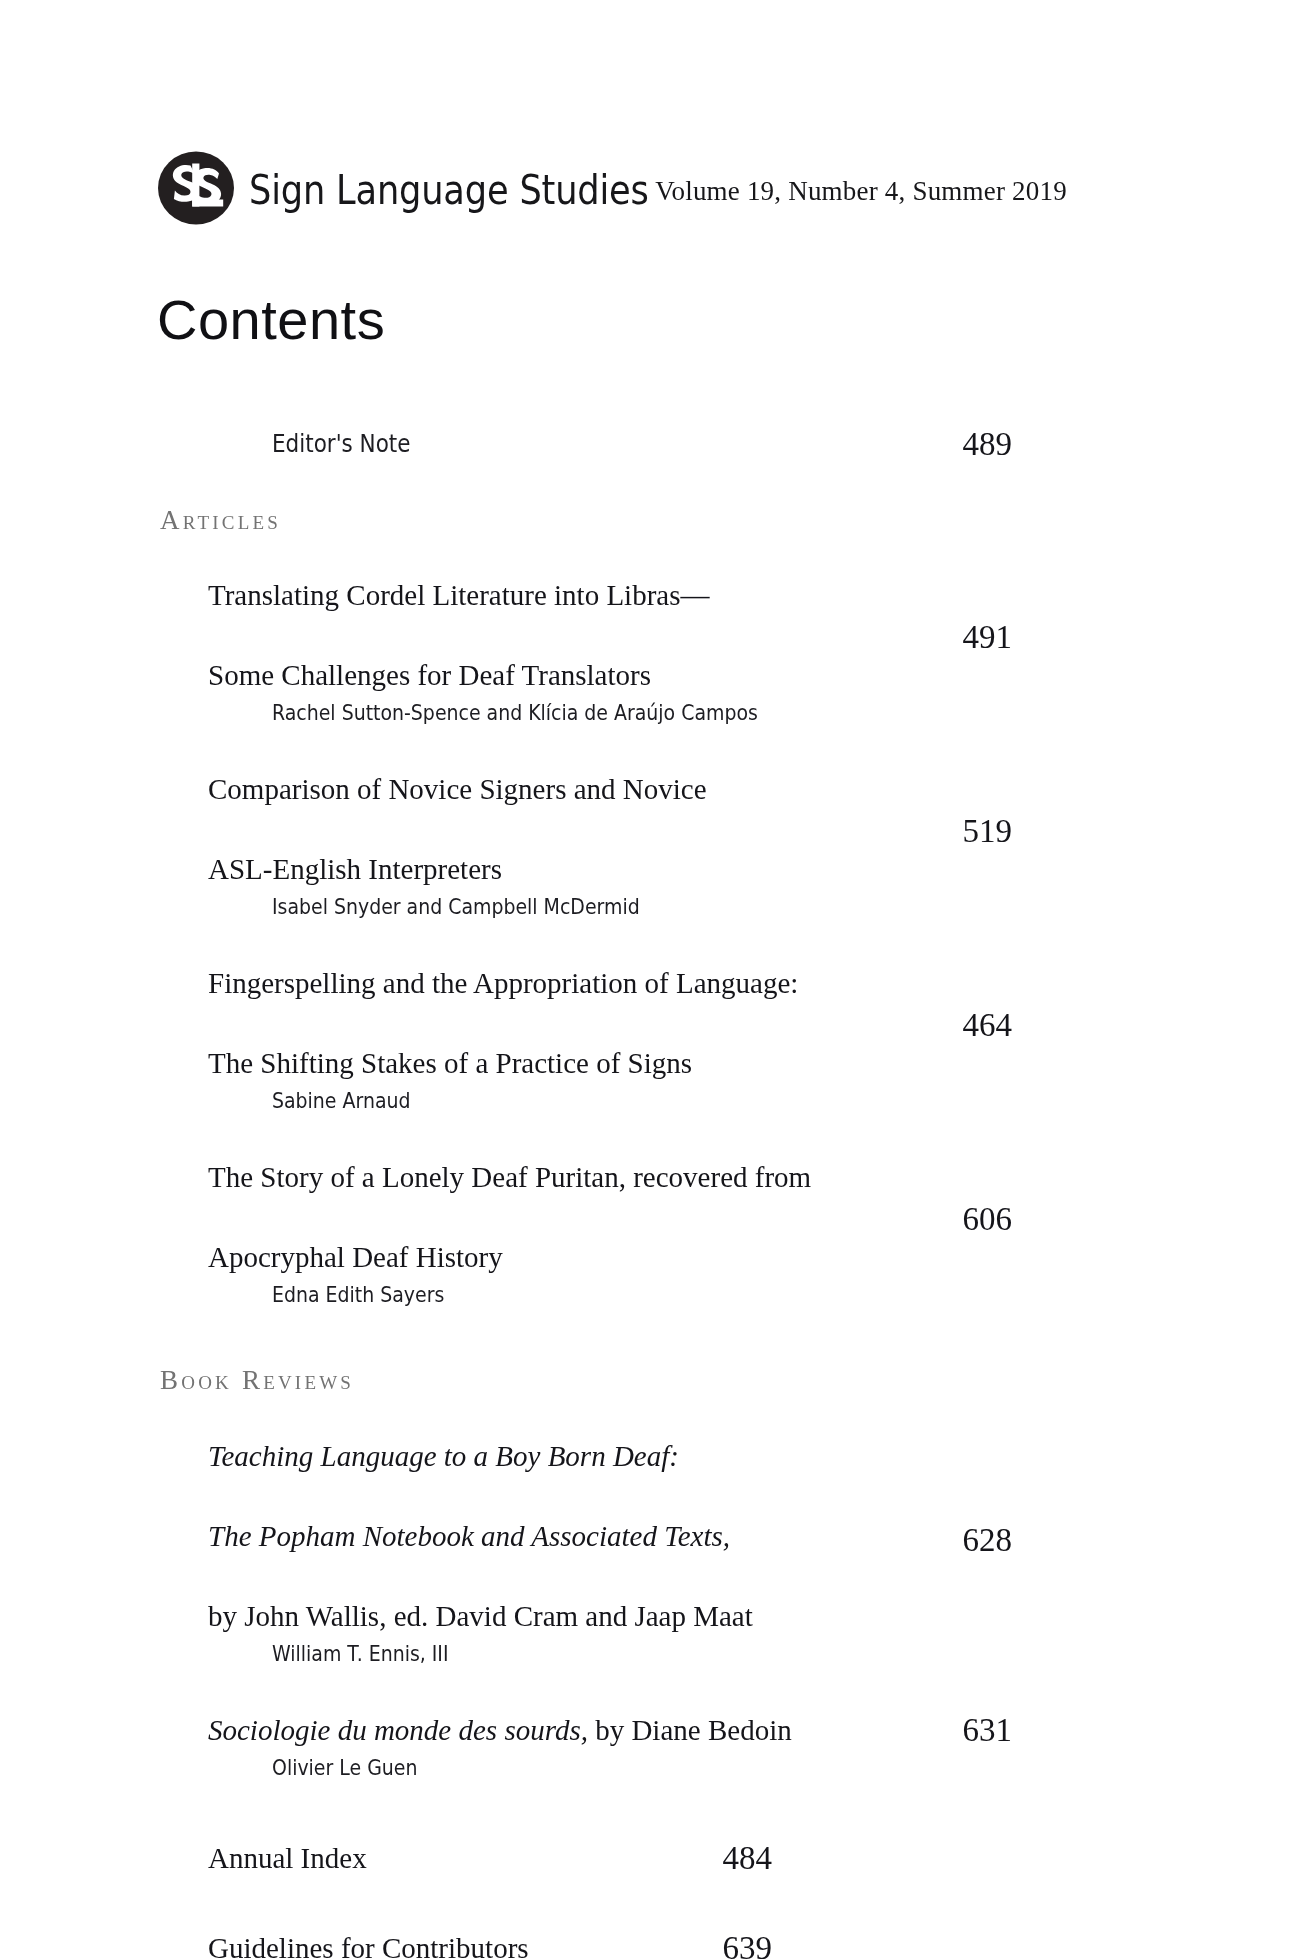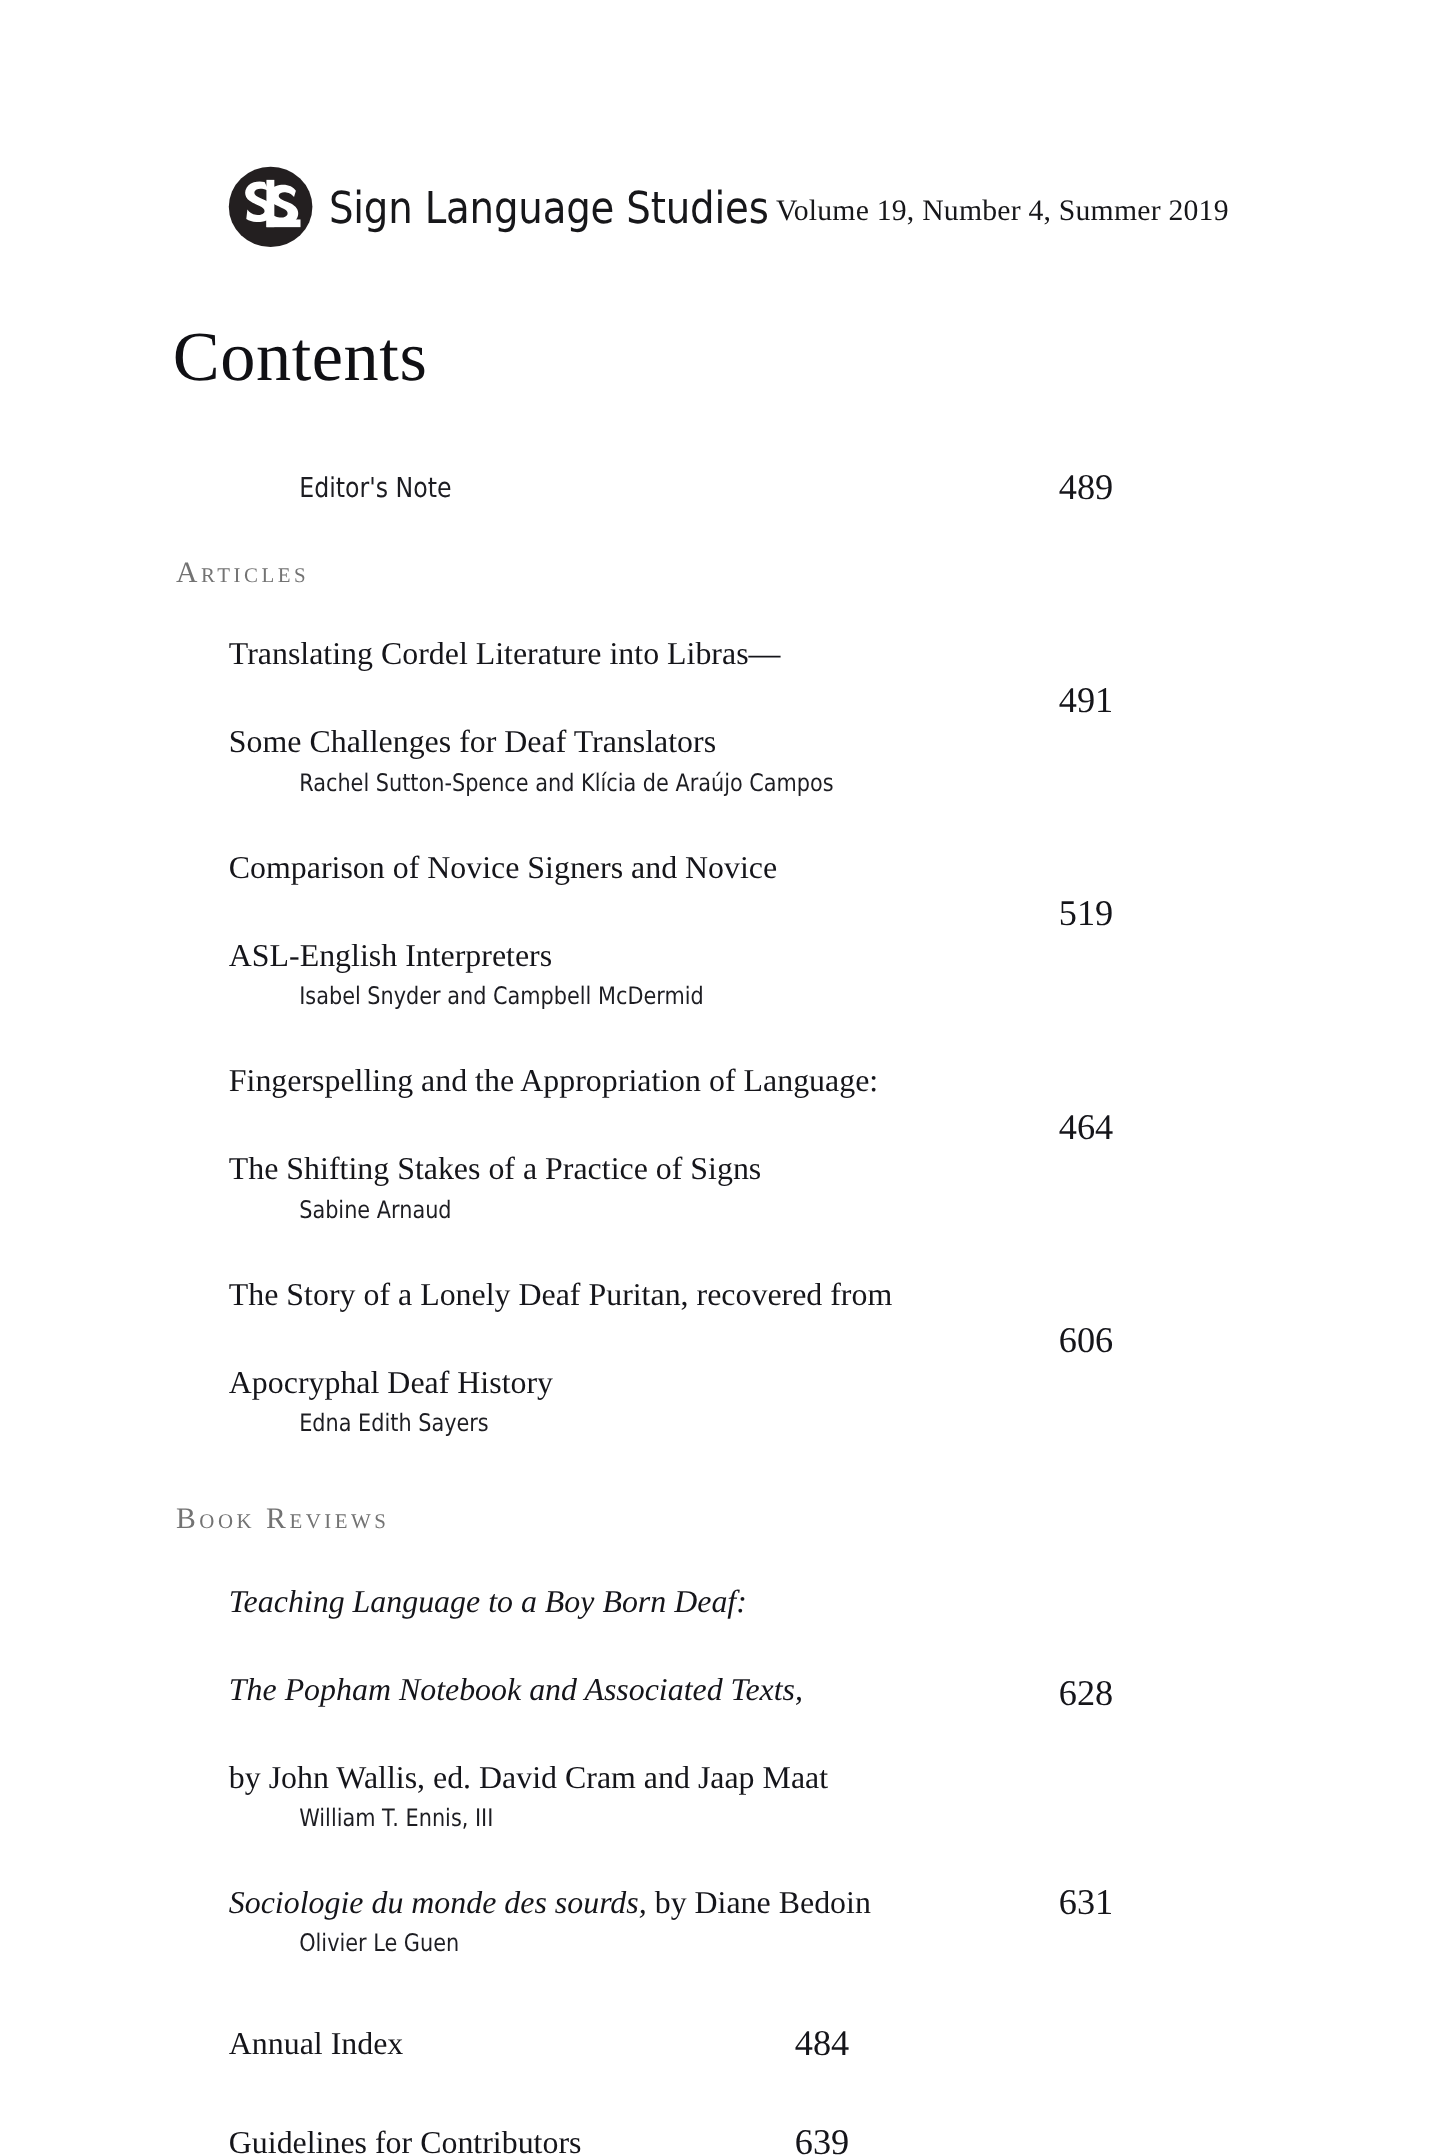--- a/index.html
+++ b/index.html
@@ -26,21 +26,20 @@
 
   
   .masthead {
     position: absolute;
     left: 157px;
     top: 150px;
     width: 960px;
     height: 76px;
     display: flex;
     align-items: center;
-    justify-content: flex-end;
   }
   .logo-mark {
     width: 78px;
     height: 74px;
     flex: 0 0 auto;
     margin-right: 14px;
   }
   .journal-name {
     font-family: "DejaVu Sans", sans-serif;
     font-size: 40px;
@@ -63,22 +62,22 @@
     position: relative;
     top: 3px;
     letter-spacing: 0.2px;
   }
 
   
   .contents-title {
     position: absolute;
     left: 157px;
     top: 292px;
-    font-family: Liberation Serif, serif;
-    font-size: 64px;
+    font-family: Liberation Sans, sans-serif;
+    font-size: 56px;
     font-weight: 400;
     letter-spacing: 0.5px;
     color: #101014;
     line-height: 1;
   }
 
   
   .toc {
     position: absolute;
     left: 0;

